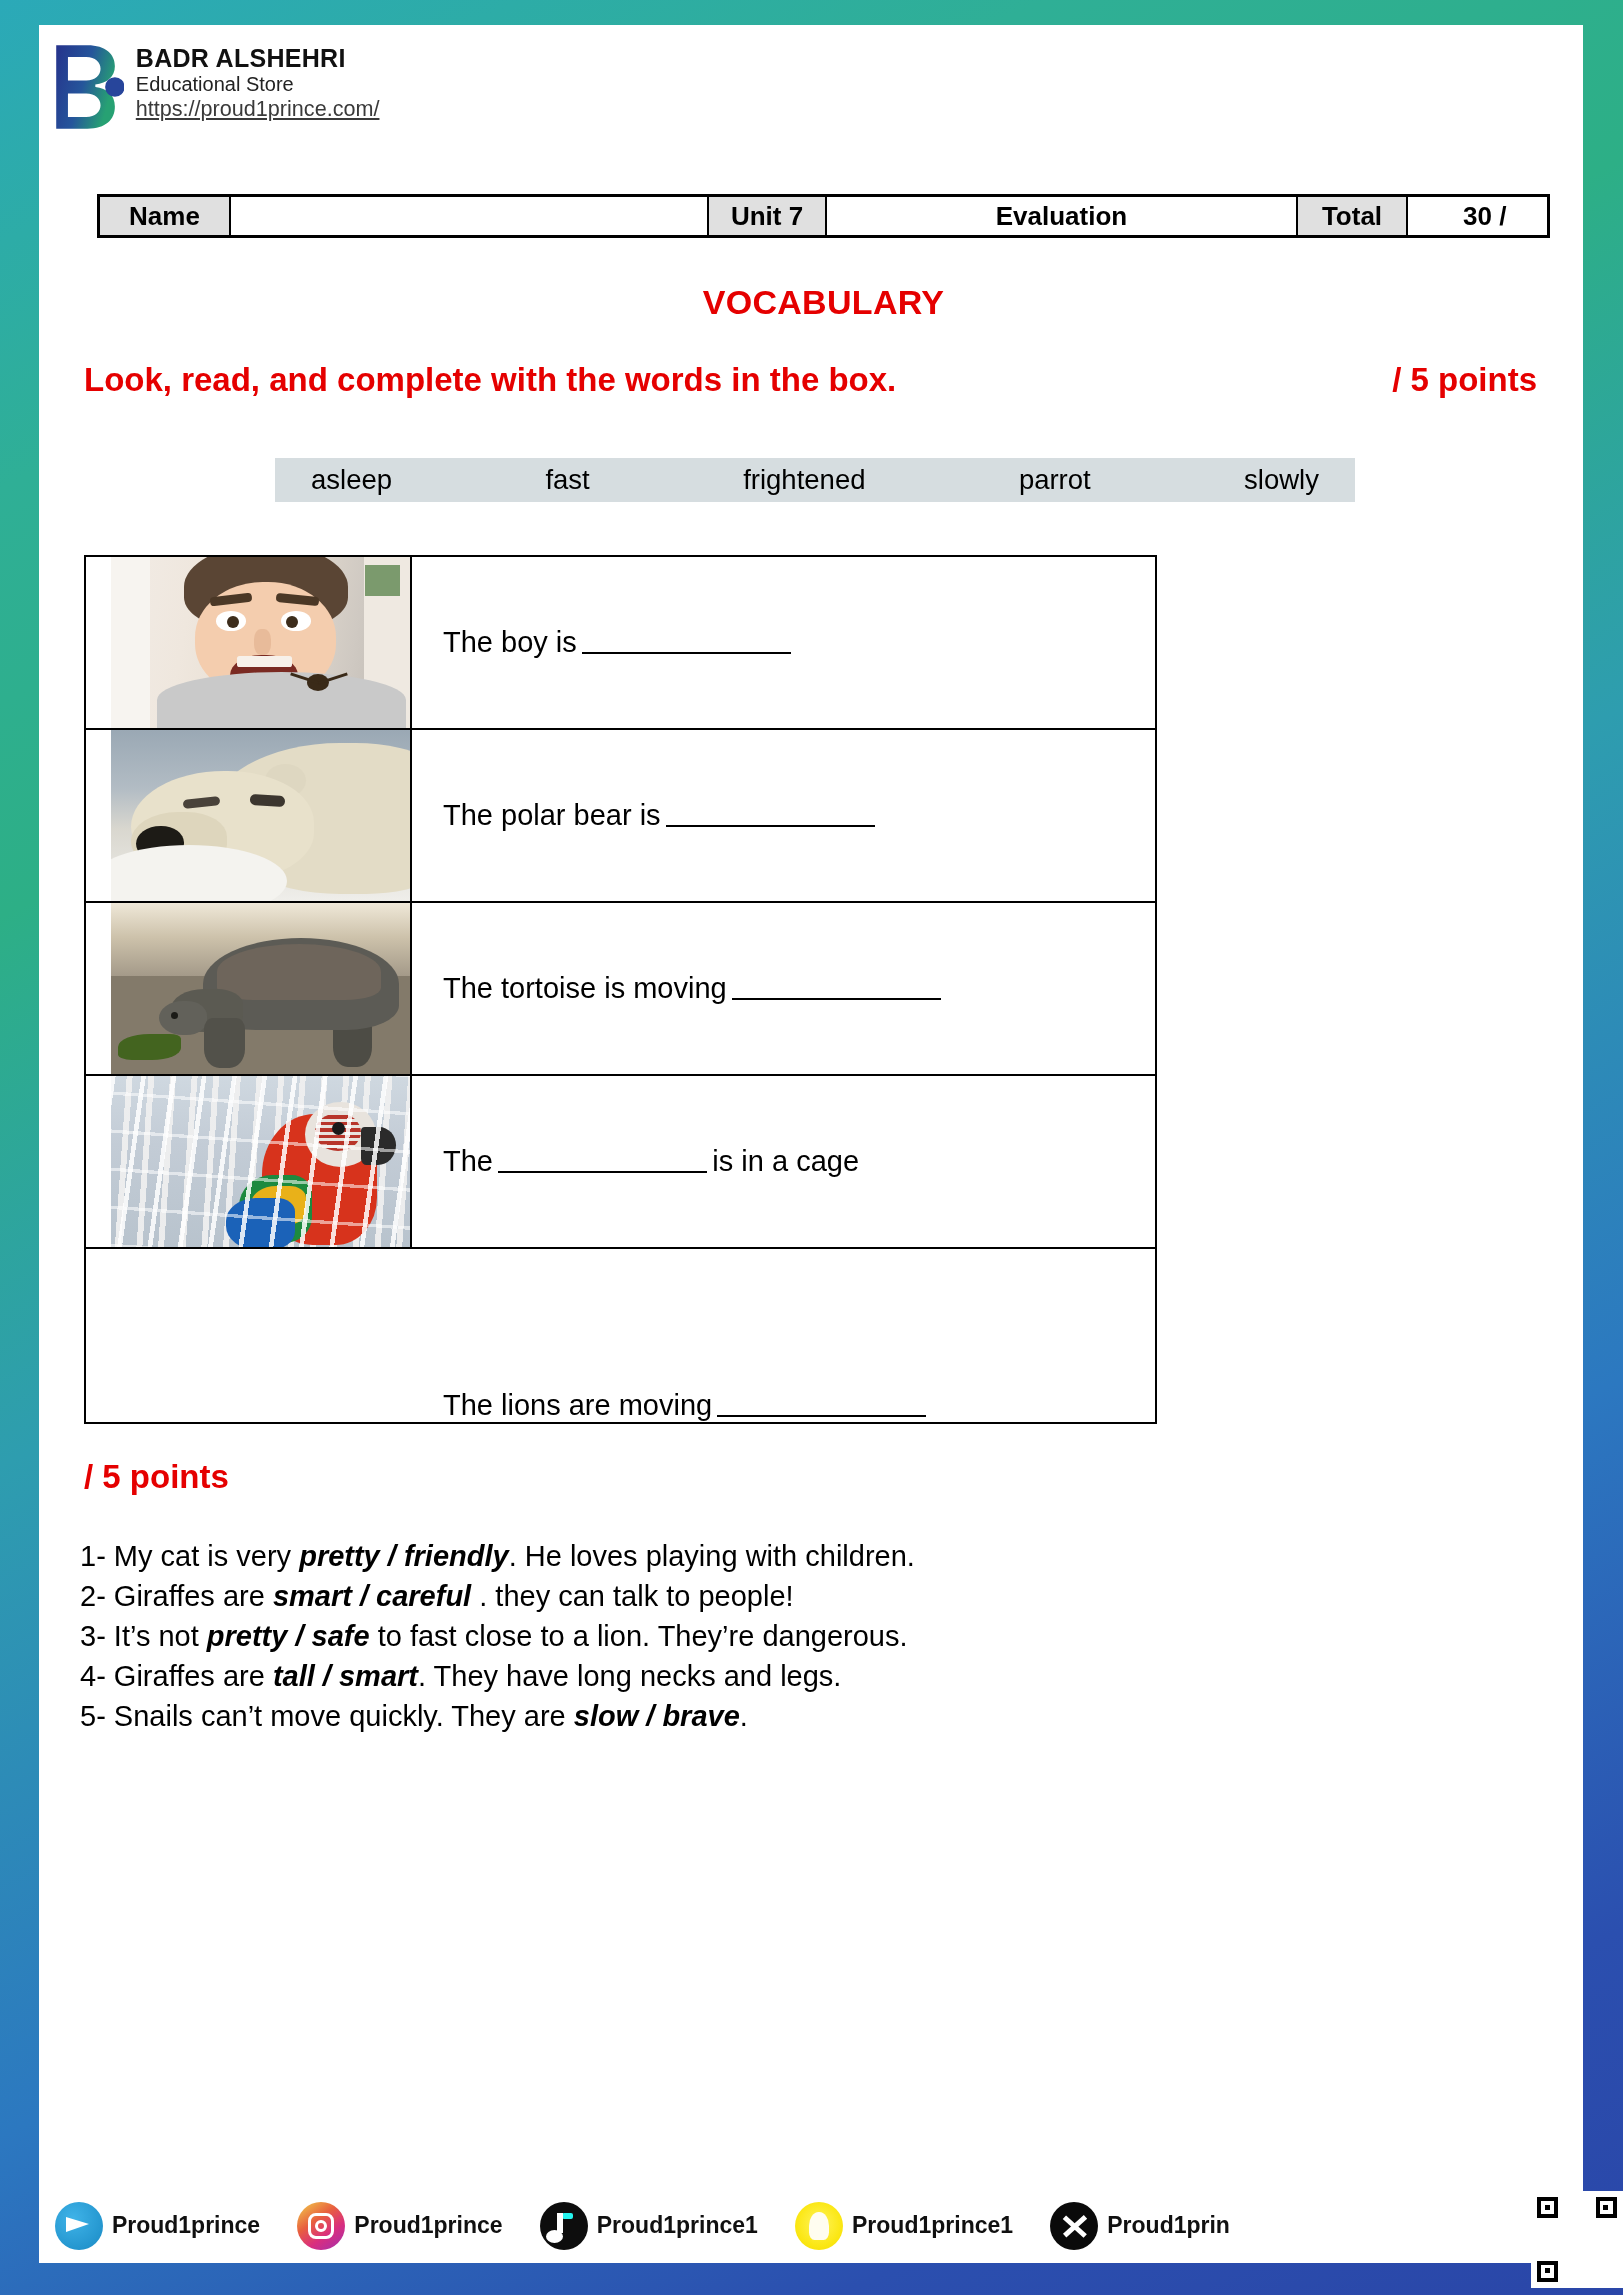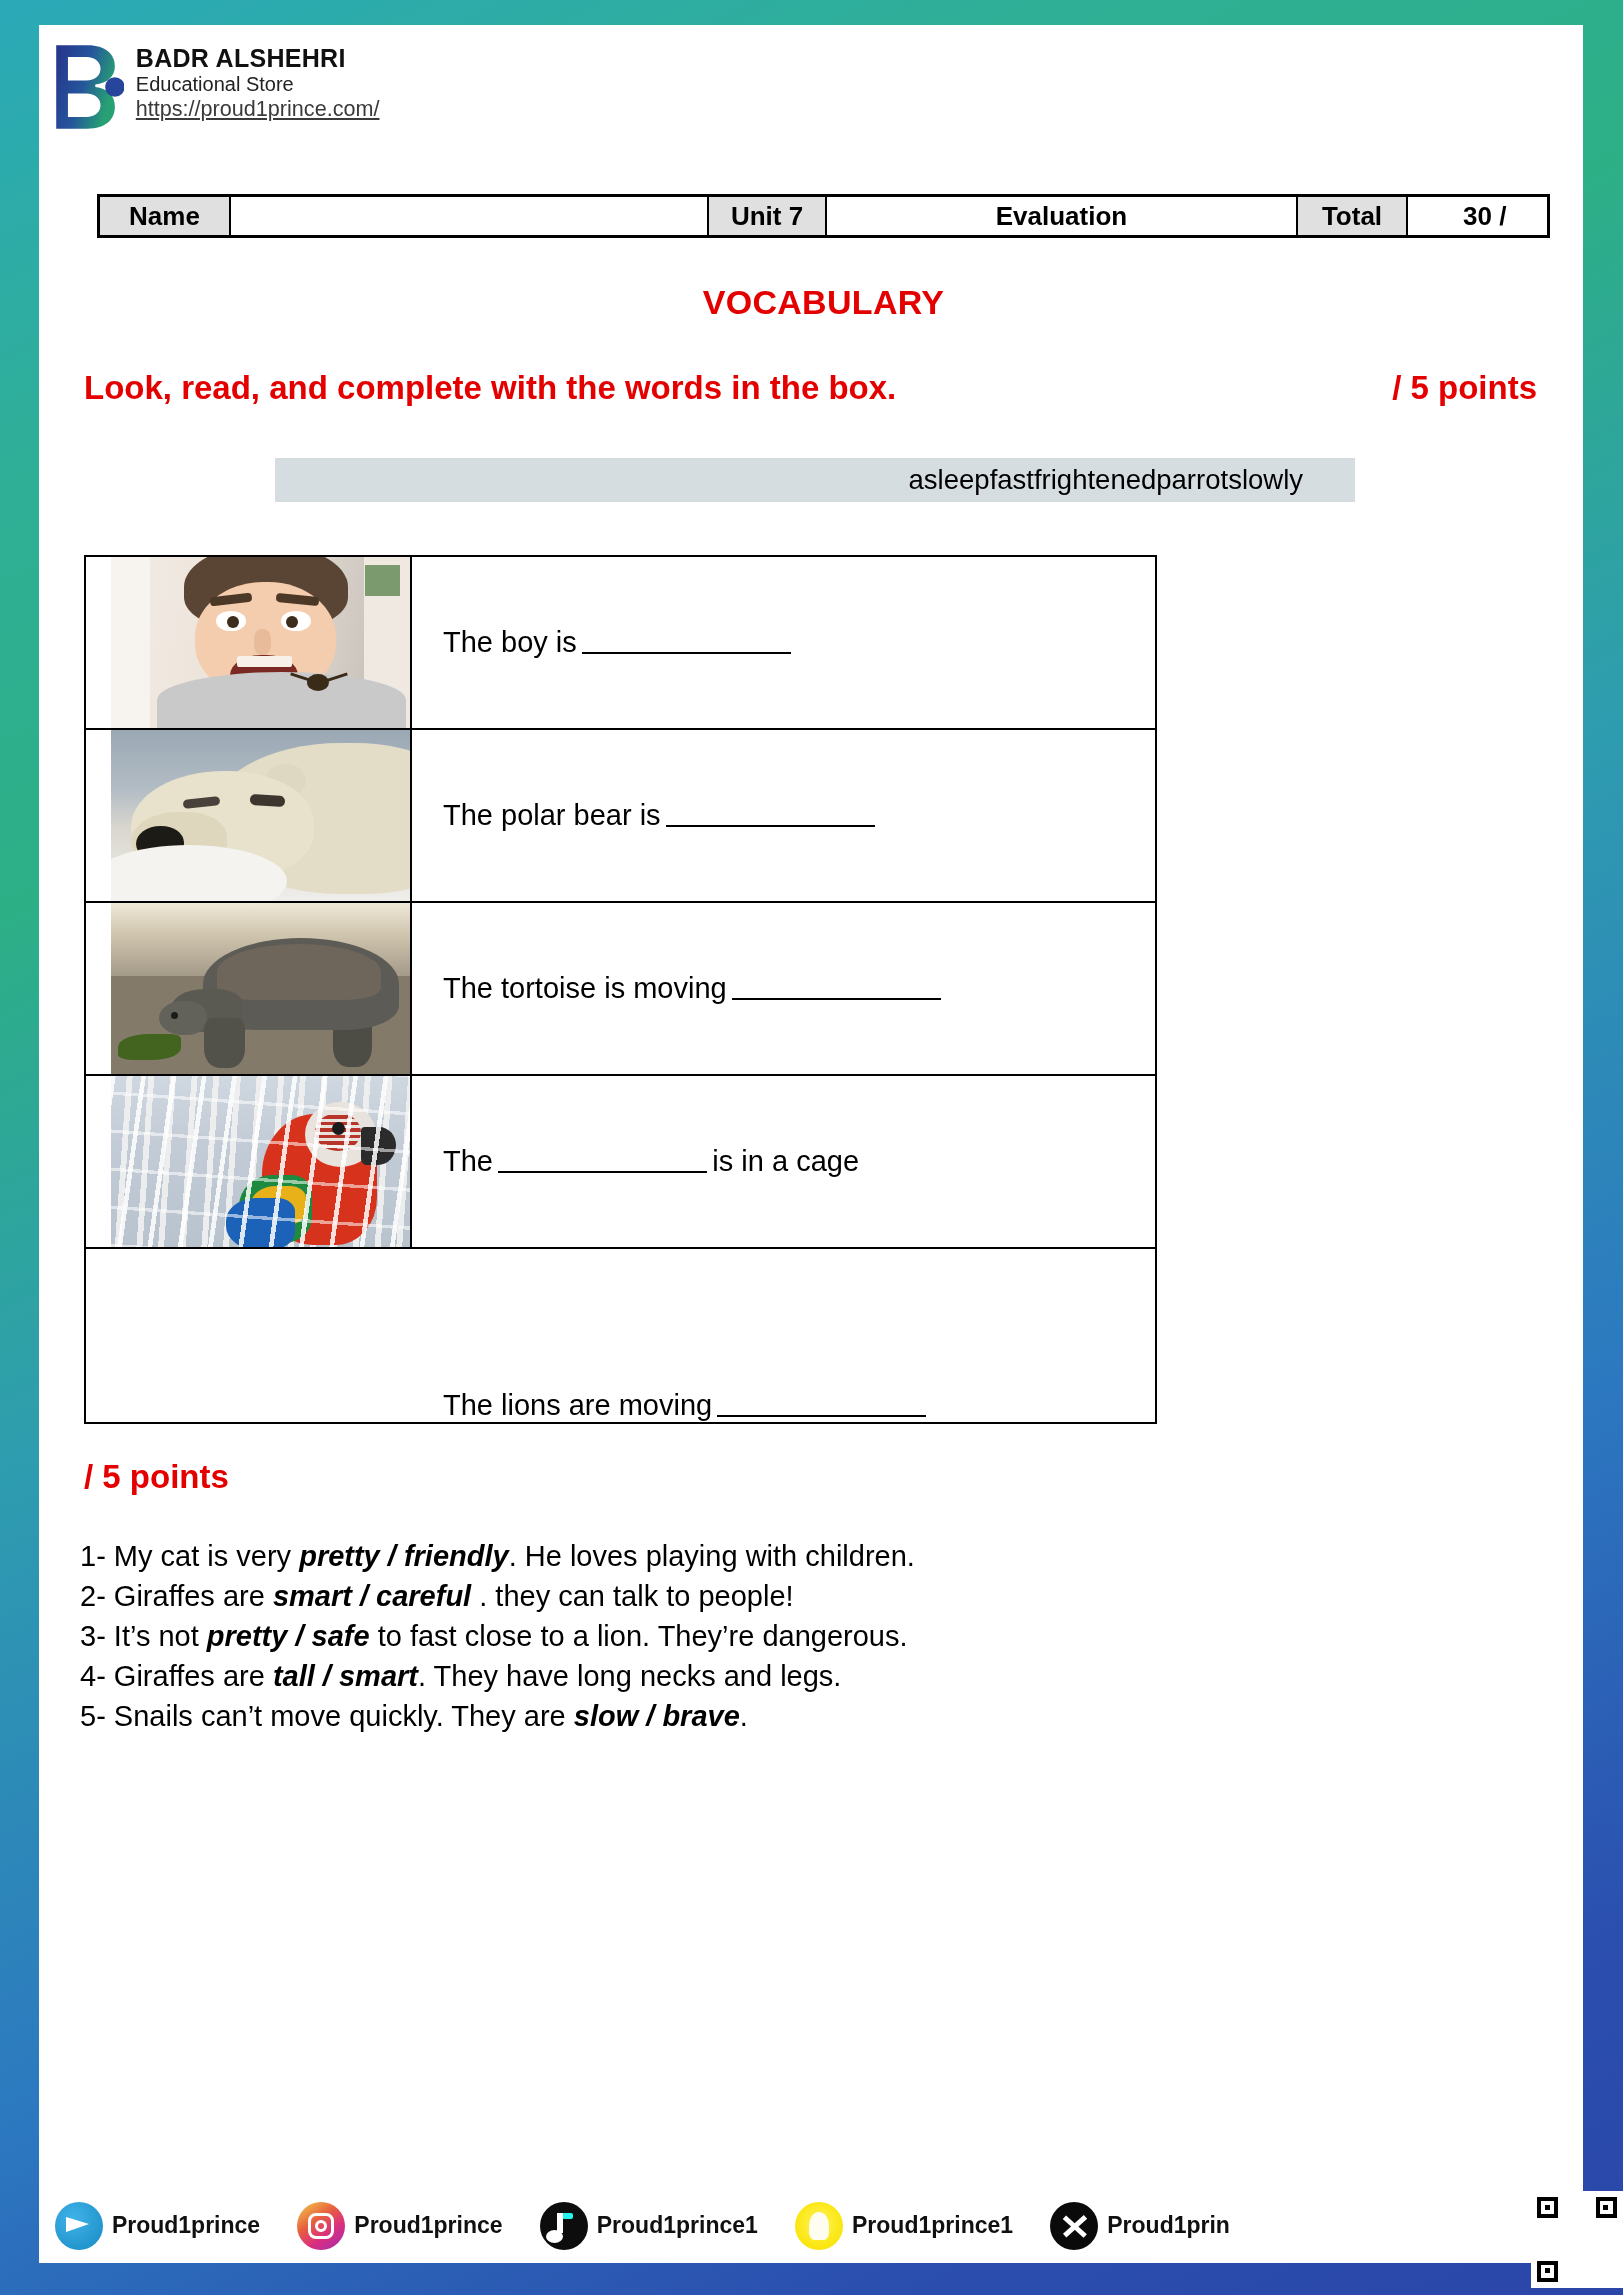--- a/index.html
+++ b/index.html
@@ -121,34 +121,34 @@
   
   .instruction {
     position: absolute;
     display: flex;
     align-items: baseline;
     justify-content: space-between;
     font-size: 33px;
     font-weight: 700;
     color: #e50000;
   }
-  #instruction-1 { left: 84px; top: 369px; width: 1453px; }
+  #instruction-1 { left: 84px; top: 361px; width: 1453px; }
   #instruction-2 { left: 84px; top: 1458px; width: 1453px; }
   .instruction .points { font-size: 33px; font-weight: 700; }
 
   
   #word-bank {
     position: absolute;
     left: 275px; top: 458px;
     width: 1080px; height: 44px;
     background: #d6dde0;
     display: flex;
     align-items: center;
-    justify-content: flex-end;
-    padding: 0 52px;
+    justify-content: space-between;
+    padding: 0 36px;
   }
   #word-bank .word {
     font-size: 27.5px;
     color: #000000;
     white-space: nowrap;
   }
 
   
   #pic-table {
     position: absolute;

